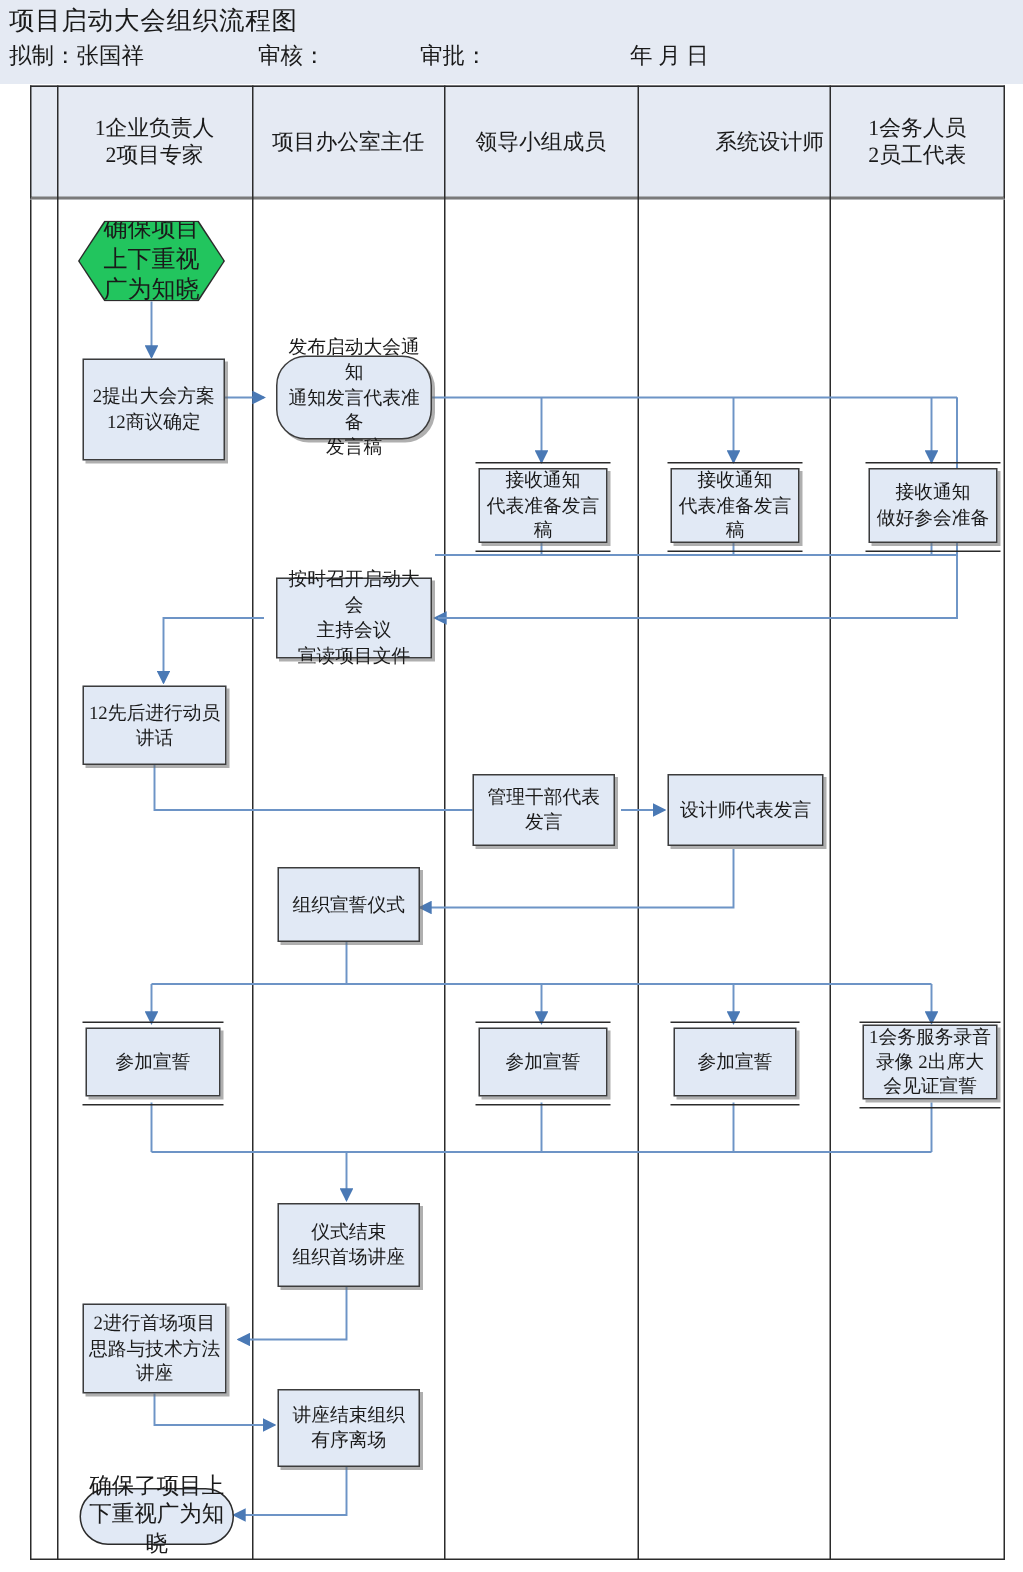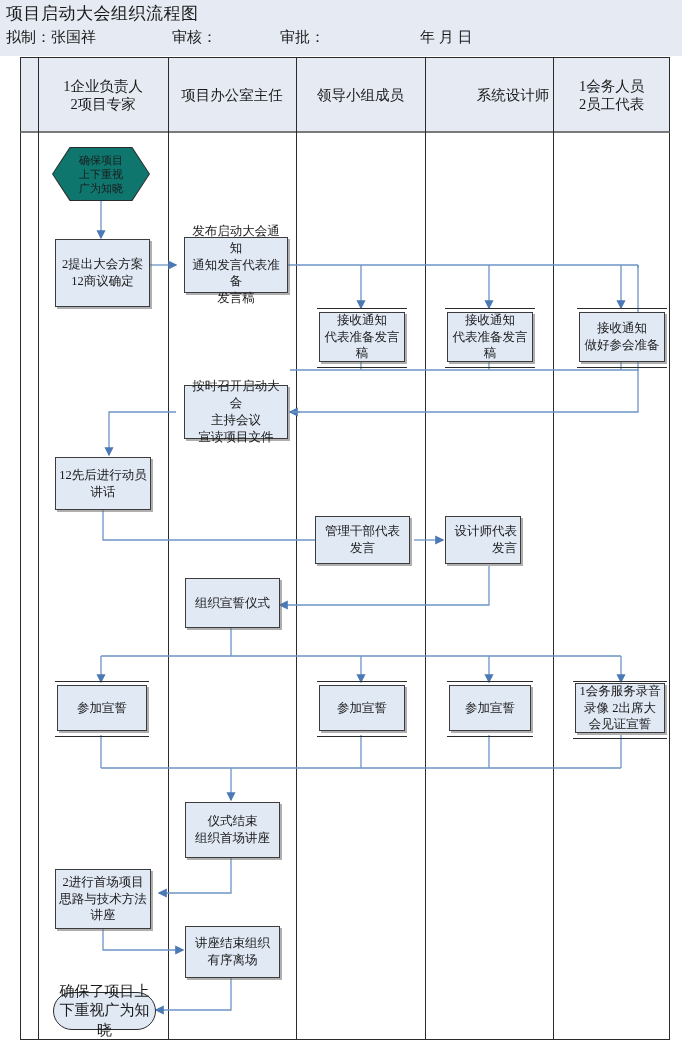--- a/index.html
+++ b/index.html
@@ -46,23 +46,23 @@
   .box{
     position:absolute;box-sizing:border-box;
     background:#e1e9f5;border:1px solid #3c3c3c;
     box-shadow:2px 2px 0 rgba(110,110,110,.55);
     display:flex;align-items:center;justify-content:center;
     text-align:center;font-size:12.5px;line-height:1.35;
     padding:2px 3px;
   }
   .hexa{
     position:absolute;box-sizing:border-box;
-    background:#0f766e;
-    display:flex;align-items:center;justify-content:center;
-    text-align:center;font-size:11px;line-height:1.3;
+    background:#22c55e;
+    display:flex;align-items:center;justify-content:center;
+    text-align:center;font-size:16px;line-height:1.3;
     clip-path:polygon(18% 0,82% 0,100% 50%,82% 100%,18% 100%,0 50%);
     border:0;
   }
   .hexa-b{
     position:absolute;
     clip-path:polygon(18% 0,82% 0,100% 50%,82% 100%,18% 100%,0 50%);
     background:#2b2b2b;
   }
   .term{
     position:absolute;box-sizing:border-box;
@@ -158,41 +158,41 @@
 
       <path d="M231,978 L231,1010 L156,1010" marker-end="url(#ah)"></path>
     </g>
   </svg>
 
   <div class="hexa-b" style="left:52px;top:147px;width:98px;height:54px;"></div>
   <div class="hexa" style="left:53px;top:148px;width:96px;height:52px;">确保项目<br>上下重视<br>广为知晓</div>
 
   <div class="box" style="left:55px;top:239px;width:95px;height:68px;">2提出大会方案<br>12商议确定</div>
 
-  <div class="box" style="left:184px;top:237px;width:104px;height:56px;">发布启动大会通知<br>通知发言代表准备<br>发言稿</div>
+  <div class="box" style="left:184px;top:237px;width:104px;height:56px;border-radius:20px;">发布启动大会通知<br>通知发言代表准备<br>发言稿</div>
 
   <div class="rail" style="left:317px;top:308px;width:90px;"></div>
   <div class="box" style="left:319px;top:312px;width:86px;height:50px;">接收通知<br>代表准备发言稿</div>
   <div class="rail" style="left:317px;top:367px;width:90px;"></div>
 
   <div class="rail" style="left:445px;top:308px;width:90px;"></div>
   <div class="box" style="left:447px;top:312px;width:86px;height:50px;">接收通知<br>代表准备发言稿</div>
   <div class="rail" style="left:445px;top:367px;width:90px;"></div>
 
   <div class="rail" style="left:577px;top:308px;width:90px;"></div>
   <div class="box" style="left:579px;top:312px;width:86px;height:50px;">接收通知<br>做好参会准备</div>
   <div class="rail" style="left:577px;top:367px;width:90px;"></div>
 
   <div class="box" style="left:184px;top:385px;width:104px;height:54px;">按时召开启动大会<br>主持会议<br>宣读项目文件</div>
 
   <div class="box" style="left:55px;top:457px;width:96px;height:53px;">12先后进行动员讲话</div>
 
   <div class="box" style="left:315px;top:516px;width:95px;height:48px;">管理干部代表发言</div>
 
-  <div class="box" style="left:445px;top:516px;width:76px;height:48px;text-align:right;">设计师代表发言</div>
+  <div class="box" style="left:445px;top:516px;width:104px;height:48px;">设计师代表发言</div>
 
   <div class="box" style="left:185px;top:578px;width:95px;height:50px;text-align:right;">组织宣誓仪式</div>
 
   <div class="rail" style="left:55px;top:681px;width:94px;"></div>
   <div class="box" style="left:57px;top:685px;width:90px;height:46px;">参加宣誓</div>
   <div class="rail" style="left:55px;top:736px;width:94px;"></div>
 
   <div class="rail" style="left:317px;top:681px;width:90px;"></div>
   <div class="box" style="left:319px;top:685px;width:86px;height:46px;">参加宣誓</div>
   <div class="rail" style="left:317px;top:736px;width:90px;"></div>

